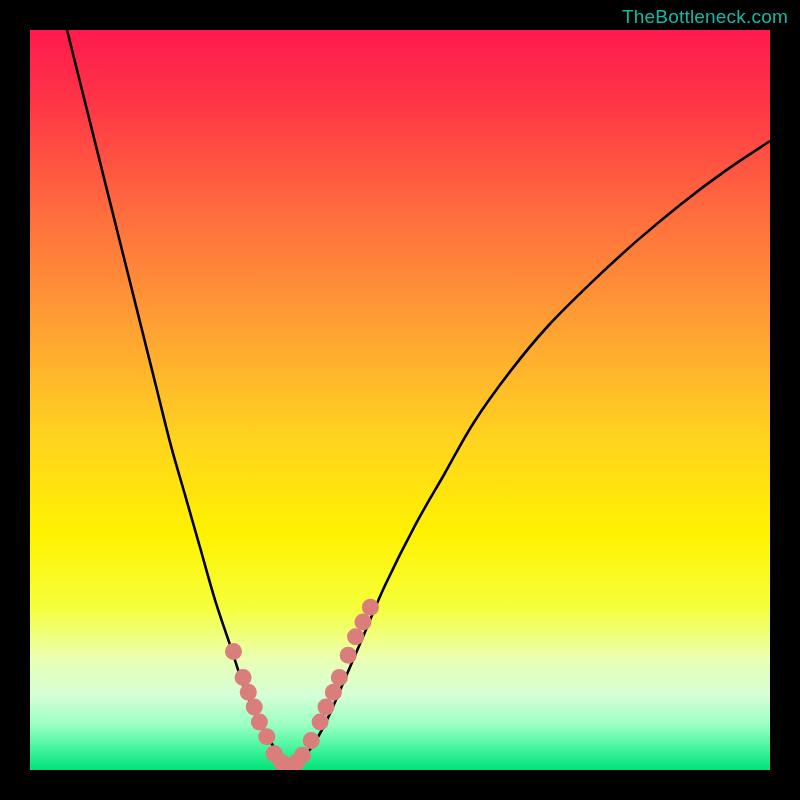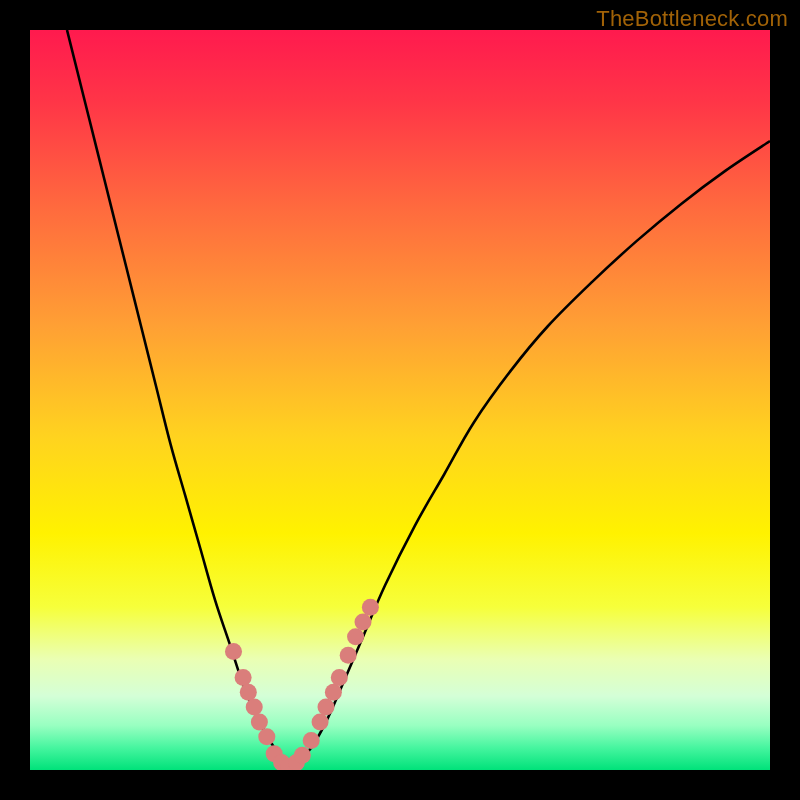--- a/index.html
+++ b/index.html
@@ -31,22 +31,22 @@
     position: absolute;
     left: 0;
     top: 0;
     width: 100%;
     height: 100%;
   }
   .watermark {
     position: absolute;
     top: 6px;
     right: 12px;
-    color: #a16207;
-    font-size: 22px;
+    color: #14b8a6;
+    font-size: 19px;
     font-weight: 500;
     letter-spacing: 0.2px;
   }
   svg.curves {
     position: absolute;
     left: 0;
     top: 0;
     width: 100%;
     height: 100%;
   }

